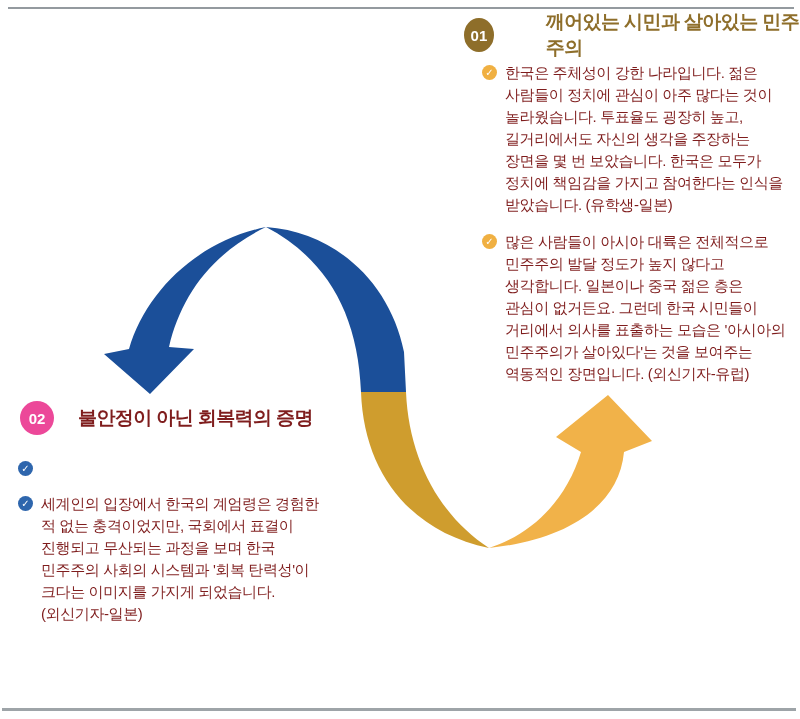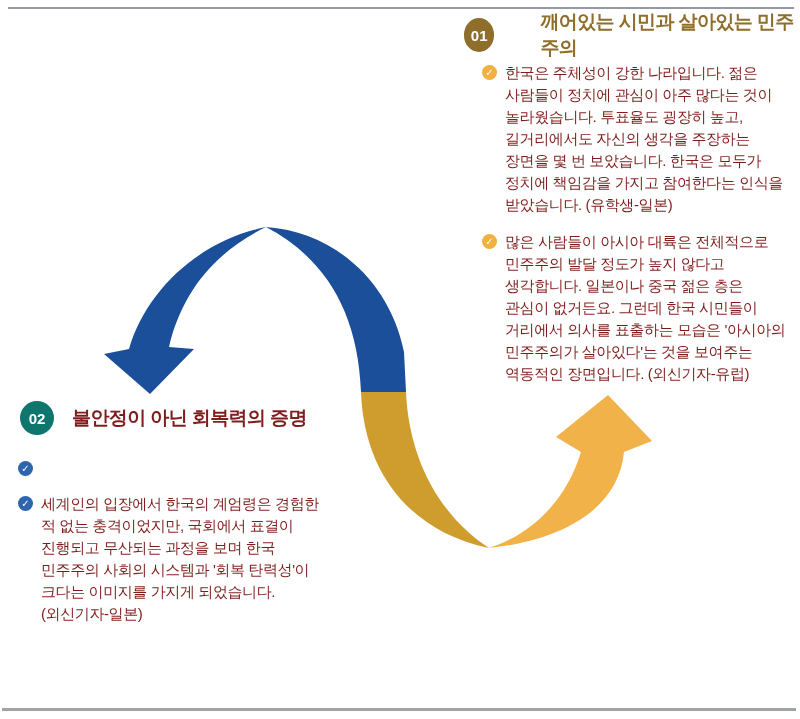--- a/index.html
+++ b/index.html
@@ -6,36 +6,36 @@
   #canvas{
     position:relative;width:800px;height:719px;background:#ffffff;overflow:hidden;
     font-family:"Liberation Sans","DejaVu Sans",sans-serif;
   }
   .divider{position:absolute;background:#949a9f;}
   #divider-top{left:8px;right:6px;top:7px;height:2px;}
   #divider-bottom{left:2px;right:4px;top:708px;height:3px;background:#9ea4a8;}
 
   #arrow-svg{position:absolute;left:0;top:0;z-index:0;}
 
-  .section-header{position:absolute;display:flex;align-items:center;gap:18px;z-index:2;}
+  .section-header{position:absolute;display:flex;align-items:center;gap:24px;z-index:2;}
   #sec1-header{left:464px;top:9px;}
   #sec2-header{left:20px;top:401px;}
 
   .badge{
     position:relative;width:34px;height:34px;border-radius:50%;
     color:#fff;font-weight:bold;font-size:15px;
     display:flex;align-items:center;justify-content:center;
   }
   .badge::after{
     content:"";position:absolute;left:3px;bottom:-6px;width:0;height:0;
     border-right:11px solid transparent;border-top:12px solid currentBorder;
   }
   .badge-gold{background:#8e6e2a;}
   .badge-gold::after{border-top-color:#8e6e2a;}
-  .badge-blue{background:#0f766e;}
+  .badge-blue{background:#ec4899;}
   .badge-blue::after{border-top-color:#1c55a0;}
 
   .section-title{font-size:19px;font-weight:bold;letter-spacing:-0.6px;}
   .title-gold{color:#8e6e2a;margin-left:28px;}
   .title-blue{color:#7f1d1d;}
 
   .bullets{position:absolute;display:flex;flex-direction:column;z-index:2;}
   #sec1-bullets{left:482px;top:62px;width:318px;gap:15px;}
   #sec2-bullets{left:18px;top:458px;width:318px;gap:17px;}
 

